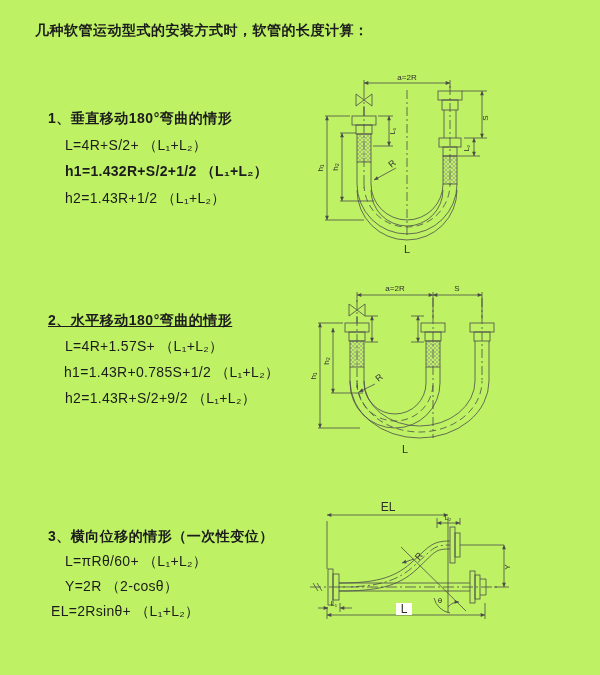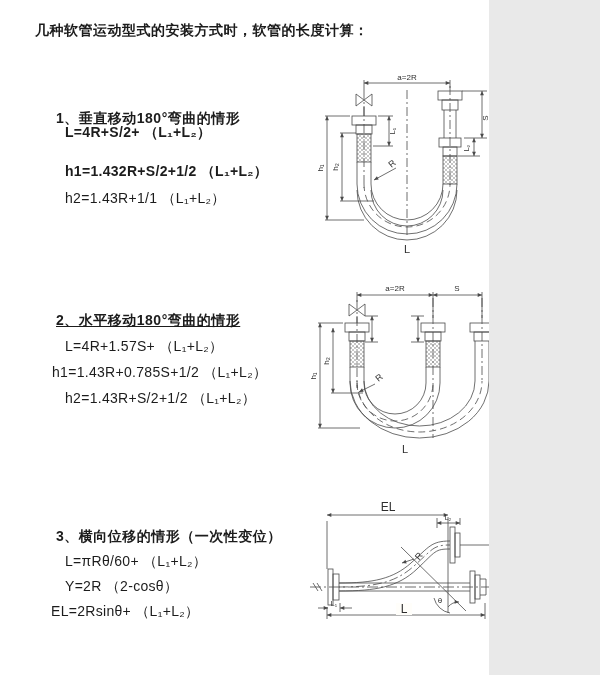--- a/index.html
+++ b/index.html
@@ -1,36 +1,36 @@
 <!DOCTYPE html>
 <html><head>
 <meta charset="utf-8">
 <style>
   html,body{margin:0;padding:0;background:#e9e9e9;}
-  .page{position:relative;width:489px;height:675px;background:#ffffff;
+  .page{position:relative;width:600px;height:675px;background:#bef264;
         font-family:"Liberation Sans","DejaVu Sans",sans-serif;color:#1c1c1c;overflow:hidden;}
   .title{position:absolute;left:35px;top:22px;font-size:14px;font-weight:700;letter-spacing:.5px;}
-  .sec-heading{position:absolute;font-size:14px;font-weight:700;letter-spacing:.5px;margin-left:8px;}
+  .sec-heading{position:absolute;font-size:14px;font-weight:700;letter-spacing:.5px;}
   .formula{position:absolute;font-size:14px;font-weight:500;letter-spacing:.3px;}
   svg{position:absolute;}
   svg text{font-family:"Liberation Sans","DejaVu Sans",sans-serif;fill:#2e2e2e;stroke:none;}
   .lab8{font-size:8px;} .lab7{font-size:7px;} .lab9{font-size:9px;} .lab11{font-size:11px;} .lab12{font-size:12px;}
 </style>
 </head>
 <body>
 
 <div class="page">
 
   <div class="title">几种软管运动型式的安装方式时，软管的长度计算：</div>
 
   <div>
     <div class="sec-heading" style="left:48px;top:110px;">1、垂直移动180°弯曲的情形</div>
-    <div class="formula" style="left:65px;top:124px;font-weight:bold;">L=4R+S/2+ （L₁+L₂）</div>
+    <div class="formula" style="left:65px;top:137px;">L=4R+S/2+ （L₁+L₂）</div>
     <div class="formula" style="left:65px;top:163px;font-weight:bold;">h1=1.432R+S/2+1/2 （L₁+L₂）</div>
-    <div class="formula" style="left:65px;top:190px;">h2=1.43R+1/1 （L₁+L₂）</div>
+    <div class="formula" style="left:65px;top:190px;">h2=1.43R+1/2 （L₁+L₂）</div>
   </div>
 
   <svg style="left:312px;top:68px;" width="278" height="196" viewBox="0 0 278 196">
     <defs>
       <marker id="ar1" viewBox="0 0 10 10" refX="9" refY="5" markerWidth="8" markerHeight="6" orient="auto-start-reverse">
         <path d="M0,1 L9,5 L0,9 z" fill="#4a4a4a"></path>
       </marker>
       <pattern id="ht1" width="4" height="4" patternUnits="userSpaceOnUse">
         <path d="M0,4 L4,0 M0,0 L4,4" stroke="#8d8d8d" stroke-width="0.5"></path>
       </pattern>
@@ -105,22 +105,22 @@
     <text class="lab7" x="83" y="63" text-anchor="middle" transform="rotate(-90 83 63)">L₁</text>
     <text class="lab8" x="11" y="100" text-anchor="middle" transform="rotate(-90 11 100)">h₁</text>
     <text class="lab8" x="26" y="99" text-anchor="middle" transform="rotate(-90 26 99)">h₂</text>
     <text class="lab9" x="82" y="98" text-anchor="middle" transform="rotate(-40 82 98)">R</text>
     <text class="lab11" x="95" y="185" text-anchor="middle">L</text>
   </svg>
 
   <div>
     <div class="sec-heading" style="left:48px;top:312px;text-decoration:underline;">2、水平移动180°弯曲的情形</div>
     <div class="formula" style="left:65px;top:338px;">L=4R+1.57S+ （L₁+L₂）</div>
-    <div class="formula" style="left:52px;top:364px;text-align:center;">h1=1.43R+0.785S+1/2 （L₁+L₂）</div>
-    <div class="formula" style="left:65px;top:390px;">h2=1.43R+S/2+1/2 （L₁+L₂）</div>
+    <div class="formula" style="left:64px;top:364px;text-align:center;">h1=1.43R+0.785S+1/2 （L₁+L₂）</div>
+    <div class="formula" style="left:65px;top:390px;">h2=1.43R+S/2+9/2 （L₁+L₂）</div>
   </div>
 
   <svg style="left:305px;top:278px;" width="295" height="185" viewBox="0 0 295 185">
     <defs>
       <marker id="ar2" viewBox="0 0 10 10" refX="9" refY="5" markerWidth="8" markerHeight="6" orient="auto-start-reverse">
         <path d="M0,1 L9,5 L0,9 z" fill="#4a4a4a"></path>
       </marker>
       <pattern id="ht2" width="4" height="4" patternUnits="userSpaceOnUse">
         <path d="M0,4 L4,0 M0,0 L4,4" stroke="#8d8d8d" stroke-width="0.5"></path>
       </pattern>

